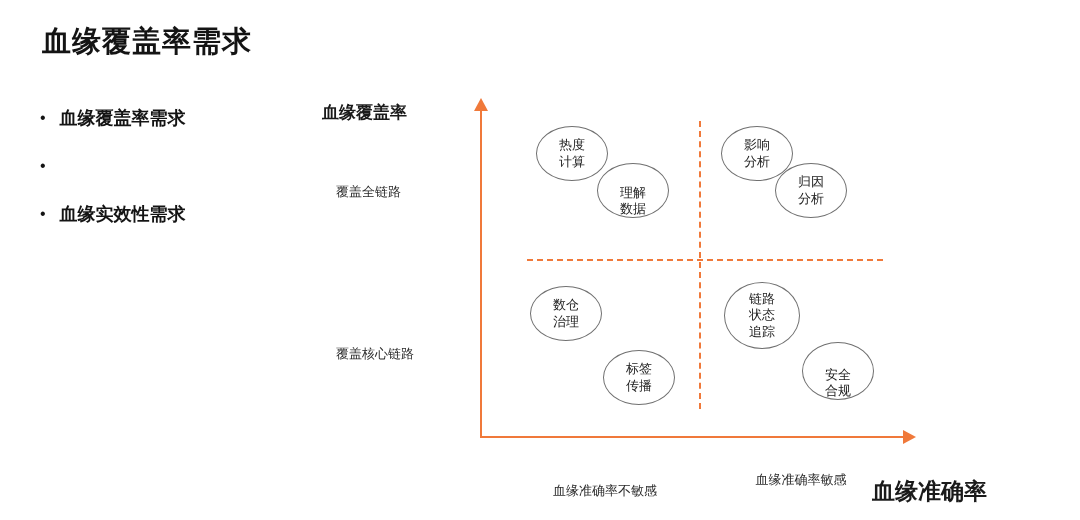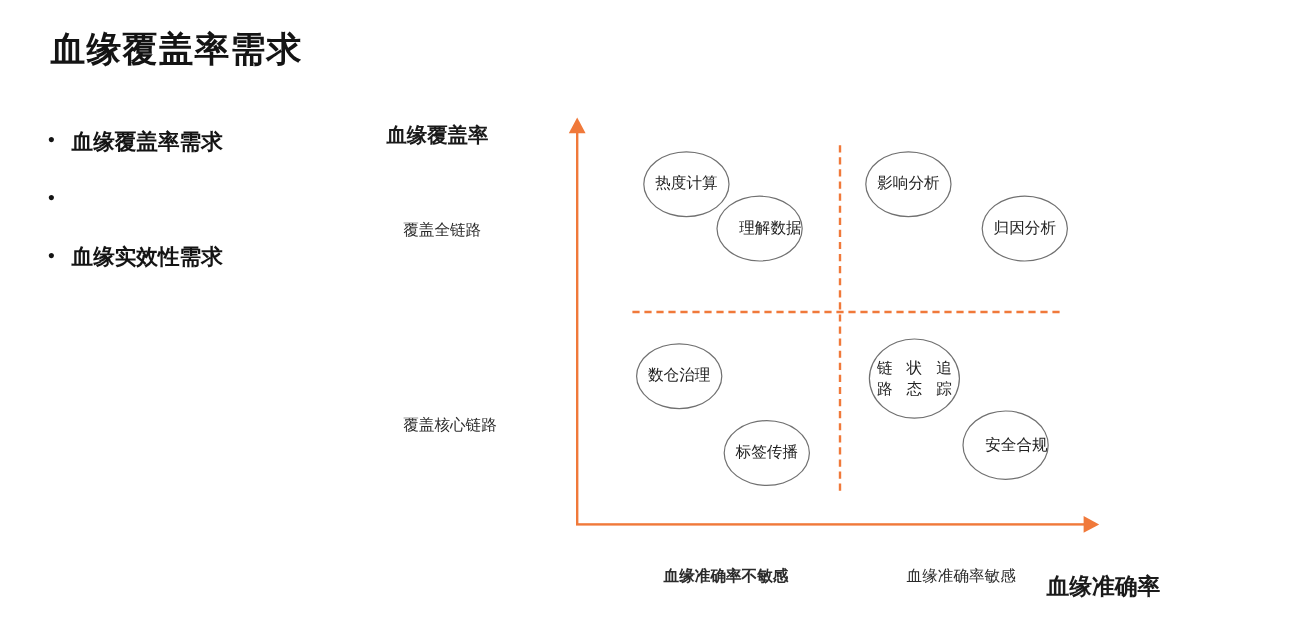--- a/index.html
+++ b/index.html
@@ -42,21 +42,21 @@
   }
 
   .y-axis-label {
     left: 322px; top: 88px;
     font-size: 17px;
     font-weight: 700;
     margin-top: 13px;
   }
   .x-axis-label {
     left: 872px; top: 476px;
-    font-size: 19px;
+    font-size: 23px;
     font-weight: 700;
   }
 
   .axis-v {
     left: 480px; top: 110px;
     width: 2px; height: 327px;
     background: var(--accent);
   }
   .axis-h {
     left: 480px; top: 436px;
@@ -95,30 +95,30 @@
     color: #2b2b2b;
   }
   .ytick-1 { left: 336px; top: 183px; }
   .ytick-2 { left: 336px; top: 345px; font-family: Liberation Serif, serif; }
 
   .xtick {
     font-size: 13px;
     color: #2b2b2b;
     text-align: center;
   }
-  .xtick-1 { left: 545px; top: 471px; width: 120px; font-weight: bold; }
+  .xtick-1 { left: 545px; top: 482px; width: 120px; }
   .xtick-2 { left: 745px; top: 471px; width: 112px; }
 
   .node {
     position: absolute;
     border: 1.4px solid #707070;
     border-radius: 50%;
     background: #ffffff;
     display: flex;
-    flex-direction: row;
+    flex-direction: column;
     align-items: center;
     justify-content: center;
     font-size: 13px;
     line-height: 1.25;
     color: #222222;
     text-align: center;
   }
 </style>
 </head>
 <body>
@@ -163,21 +163,21 @@
         <div>计算</div>
       </div>
       <div class="node" style="left: 597px; top: 163px; width: 72px; height: 55px; justify-content: flex-end;">
         <div>理解</div>
         <div>数据</div>
       </div>
       <div class="node" style="left: 721px; top: 126px; width: 72px; height: 55px;">
         <div>影响</div>
         <div>分析</div>
       </div>
-      <div class="node" style="left: 818px; top: 163px; width: 72px; height: 55px;">
+      <div class="node" style="left: 775px; top: 163px; width: 72px; height: 55px;">
         <div>归因</div>
         <div>分析</div>
       </div>
       <div class="node" style="left: 530px; top: 286px; width: 72px; height: 55px;">
         <div>数仓</div>
         <div>治理</div>
       </div>
       <div class="node" style="left: 603px; top: 350px; width: 72px; height: 55px;">
         <div>标签</div>
         <div>传播</div>

